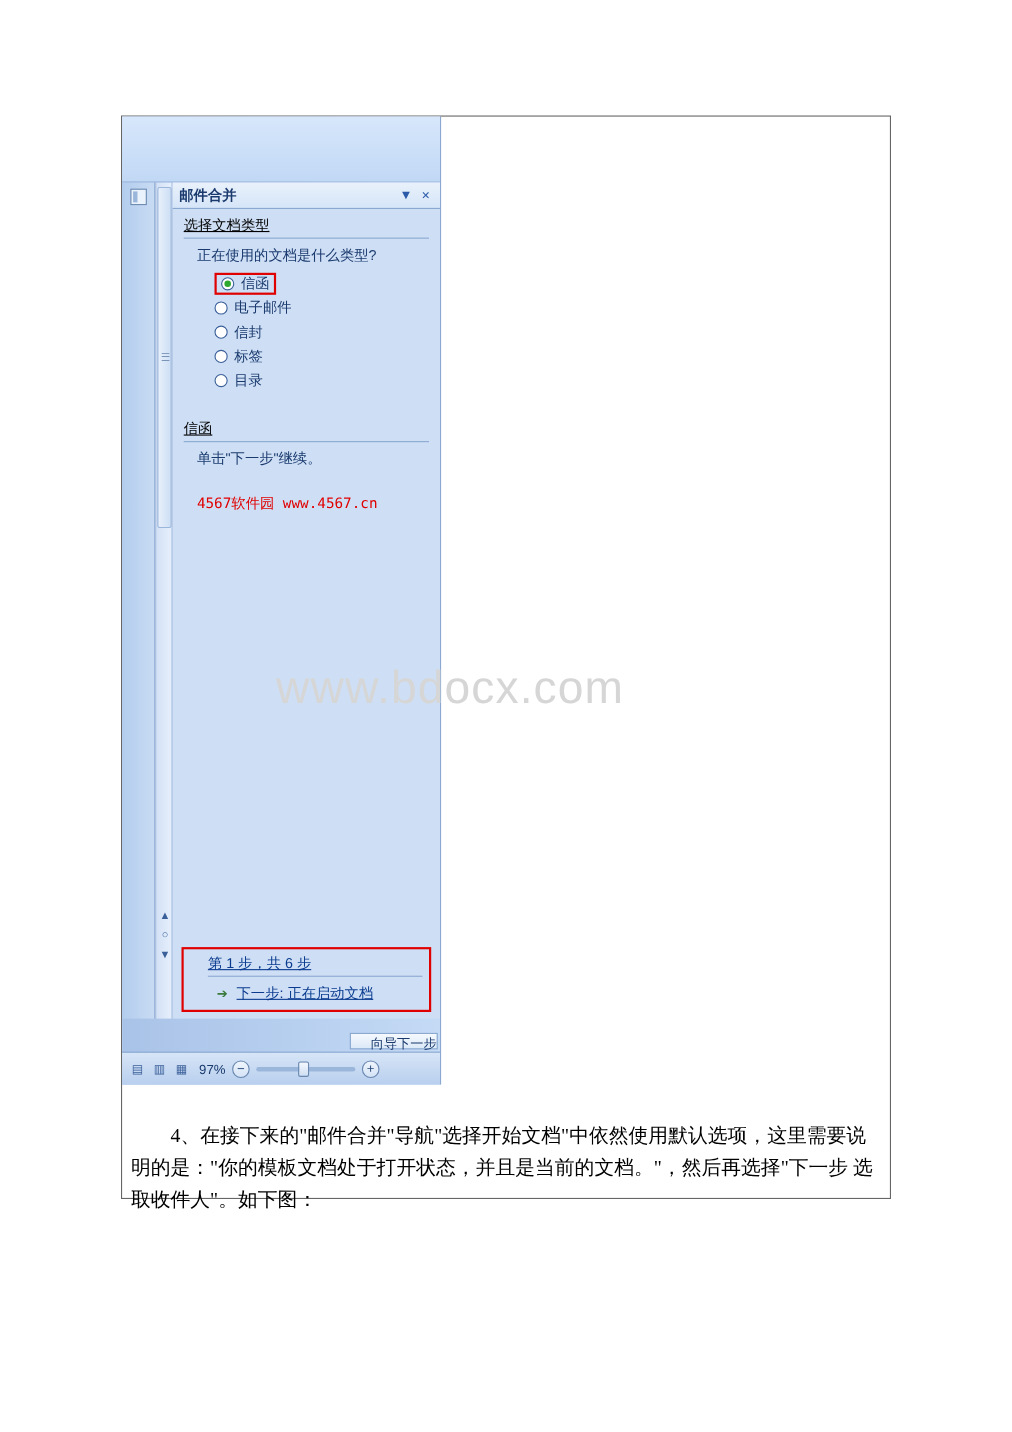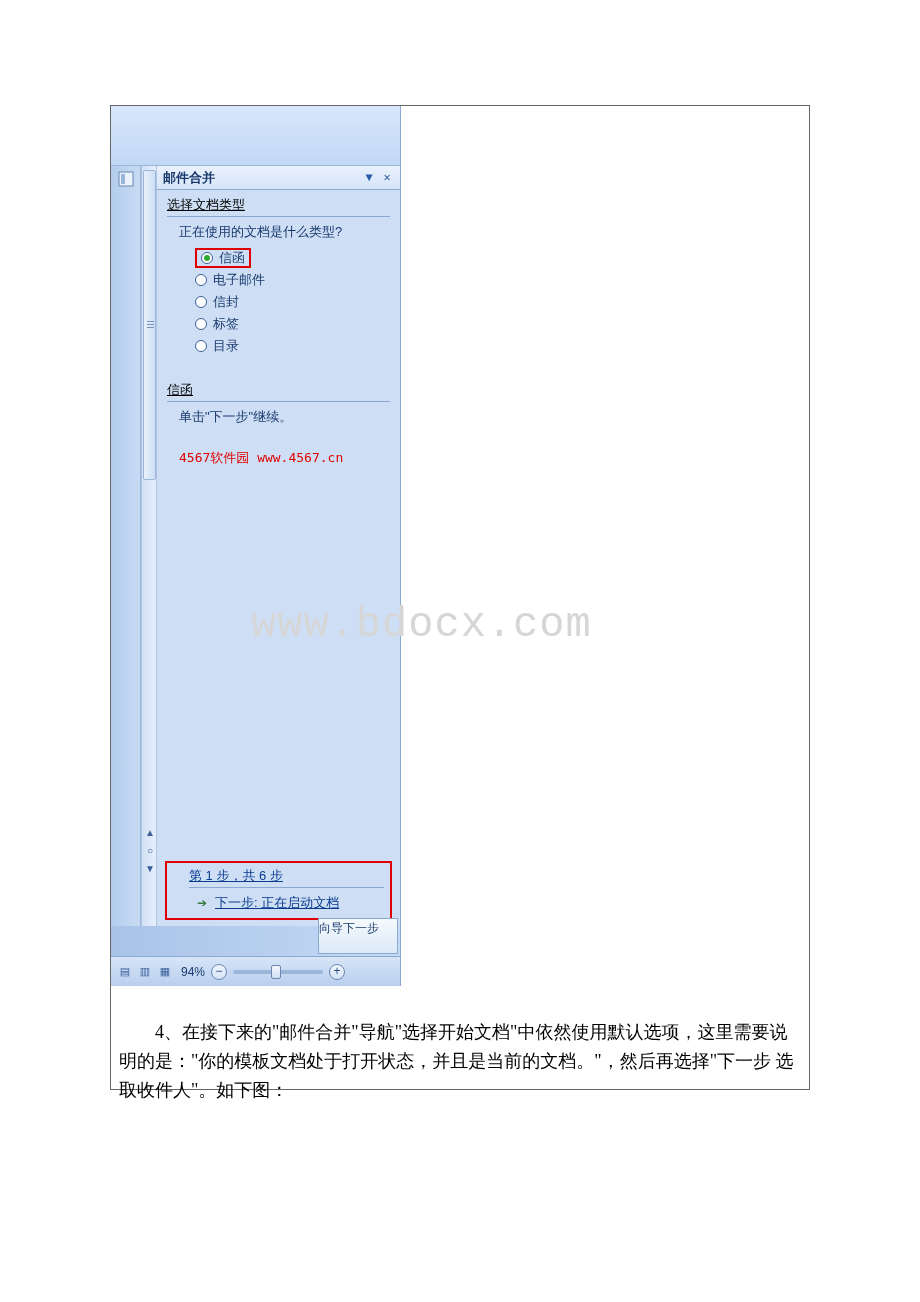--- a/index.html
+++ b/index.html
@@ -208,25 +208,25 @@
   .next-link a {
     color: #0a3b8f;
     text-decoration: underline;
     font-size: 13px;
   }
   .wizard-next-btn {
     position: absolute;
     bottom: 32px;
     right: 2px;
     width: 80px;
-    height: 36px;
+    height: 15px;
     background: linear-gradient(#f5f9fd, #dce9f8);
     border: 1px solid #8aa8d0;
     font-size: 12px;
-    text-align: left;
+    text-align: right;
     line-height: 18px;
     color: #1a3a6e;
   }
   .status-bar {
     position: absolute;
     bottom: 0;
     left: 0;
     right: 0;
     height: 30px;
     background: linear-gradient(#d7e5f7, #b8cfee);
@@ -286,21 +286,21 @@
     border: 1px solid #6a88b0;
     border-radius: 2px;
   }
   .doc-watermark {
     position: absolute;
     top: 495px;
     left: 140px;
     font-size: 42px;
     color: #d6d6d6;
     white-space: nowrap;
-    font-family: Liberation Mono, monospace;
+    font-family: Liberation Sans, sans-serif;
     letter-spacing: 1px;
   }
   .paragraph {
     position: absolute;
     top: 912px;
     left: 8px;
     right: 8px;
     font-size: 18px;
     line-height: 1.6;
     color: #000;
@@ -389,21 +389,21 @@
 
     <div class="wizard-next-btn">向导下一步</div>
 
     <div class="status-bar">
       <div class="status-icons">
         <span class="sicon">▤</span>
         <span class="sicon">▥</span>
         <span class="sicon">▦</span>
       </div>
       <div class="zoom-area">
-        <span class="zoom-pct">94%</span>
+        <span class="zoom-pct">97%</span>
         <span class="zoom-btn">−</span>
         <div class="zoom-slider">
           <div class="knob"></div>
         </div>
         <span class="zoom-btn">+</span>
       </div>
     </div>
   </div>
 
   <div class="doc-watermark">www.bdocx.com</div>

